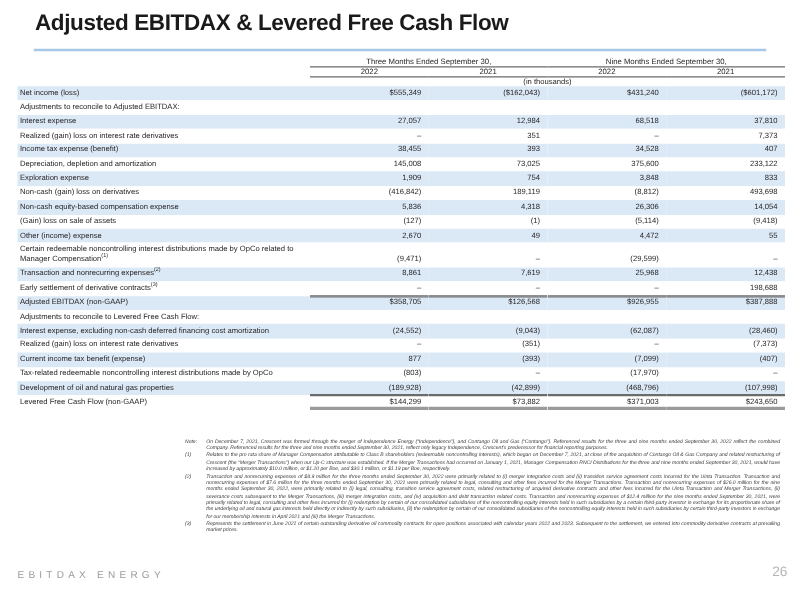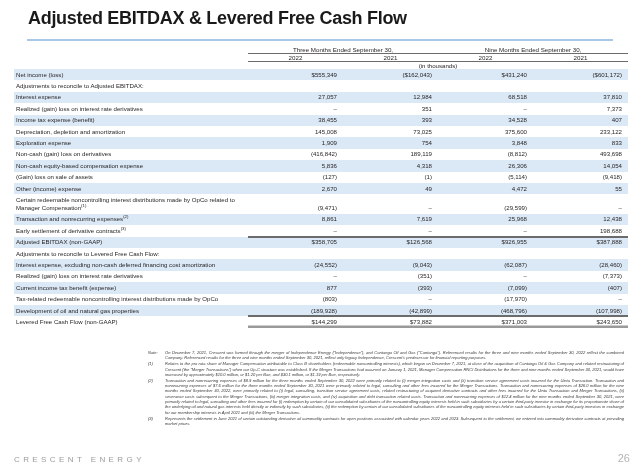--- a/index.html
+++ b/index.html
@@ -370,14 +370,14 @@
     <div class="note-row">
       <div class="note-key">(2)</div>
       <div class="note-body">Transaction and nonrecurring expenses of $8.9 million for the three months ended September 30, 2022 were primarily related to (i) merger integration costs and (ii) transition service agreement costs incurred for the Uinta Transaction. Transaction and nonrecurring expenses of $7.6 million for the three months ended September 30, 2021 were primarily related to legal, consulting and other fees incurred for the Merger Transactions. Transaction and nonrecurring expenses of $26.0 million for the nine months ended September 30, 2022, were primarily related to (i) legal, consulting, transition service agreement costs, related restructuring of acquired derivative contracts and other fees incurred for the Uinta Transaction and Merger Transactions, (ii) severance costs subsequent to the Merger Transactions, (iii) merger integration costs, and (iv) acquisition and debt transaction related costs. Transaction and nonrecurring expenses of $12.4 million for the nine months ended September 30, 2021, were primarily related to legal, consulting and other fees incurred for (i) redemption by certain of our consolidated subsidiaries of the noncontrolling equity interests held in such subsidiaries by a certain third-party investor in exchange for its proportionate share of the underlying oil and natural gas interests held directly or indirectly by such subsidiaries, (ii) the redemption by certain of our consolidated subsidiaries of the noncontrolling equity interests held in such subsidiaries by certain third-party investors in exchange for our membership interests in April 2021 and (iii) the Merger Transactions.</div>
     </div>
     <div class="note-row">
       <div class="note-key">(3)</div>
       <div class="note-body">Represents the settlement in June 2021 of certain outstanding derivative oil commodity contracts for open positions associated with calendar years 2022 and 2023. Subsequent to the settlement, we entered into commodity derivative contracts at prevailing market prices.</div>
     </div>
   </div>
 
-<div class="brand">CRESCENT ENERGY</div>
+<div class="brand">EBITDAX ENERGY</div>
 <div class="pagenum">26</div>
 
 </body></html>

